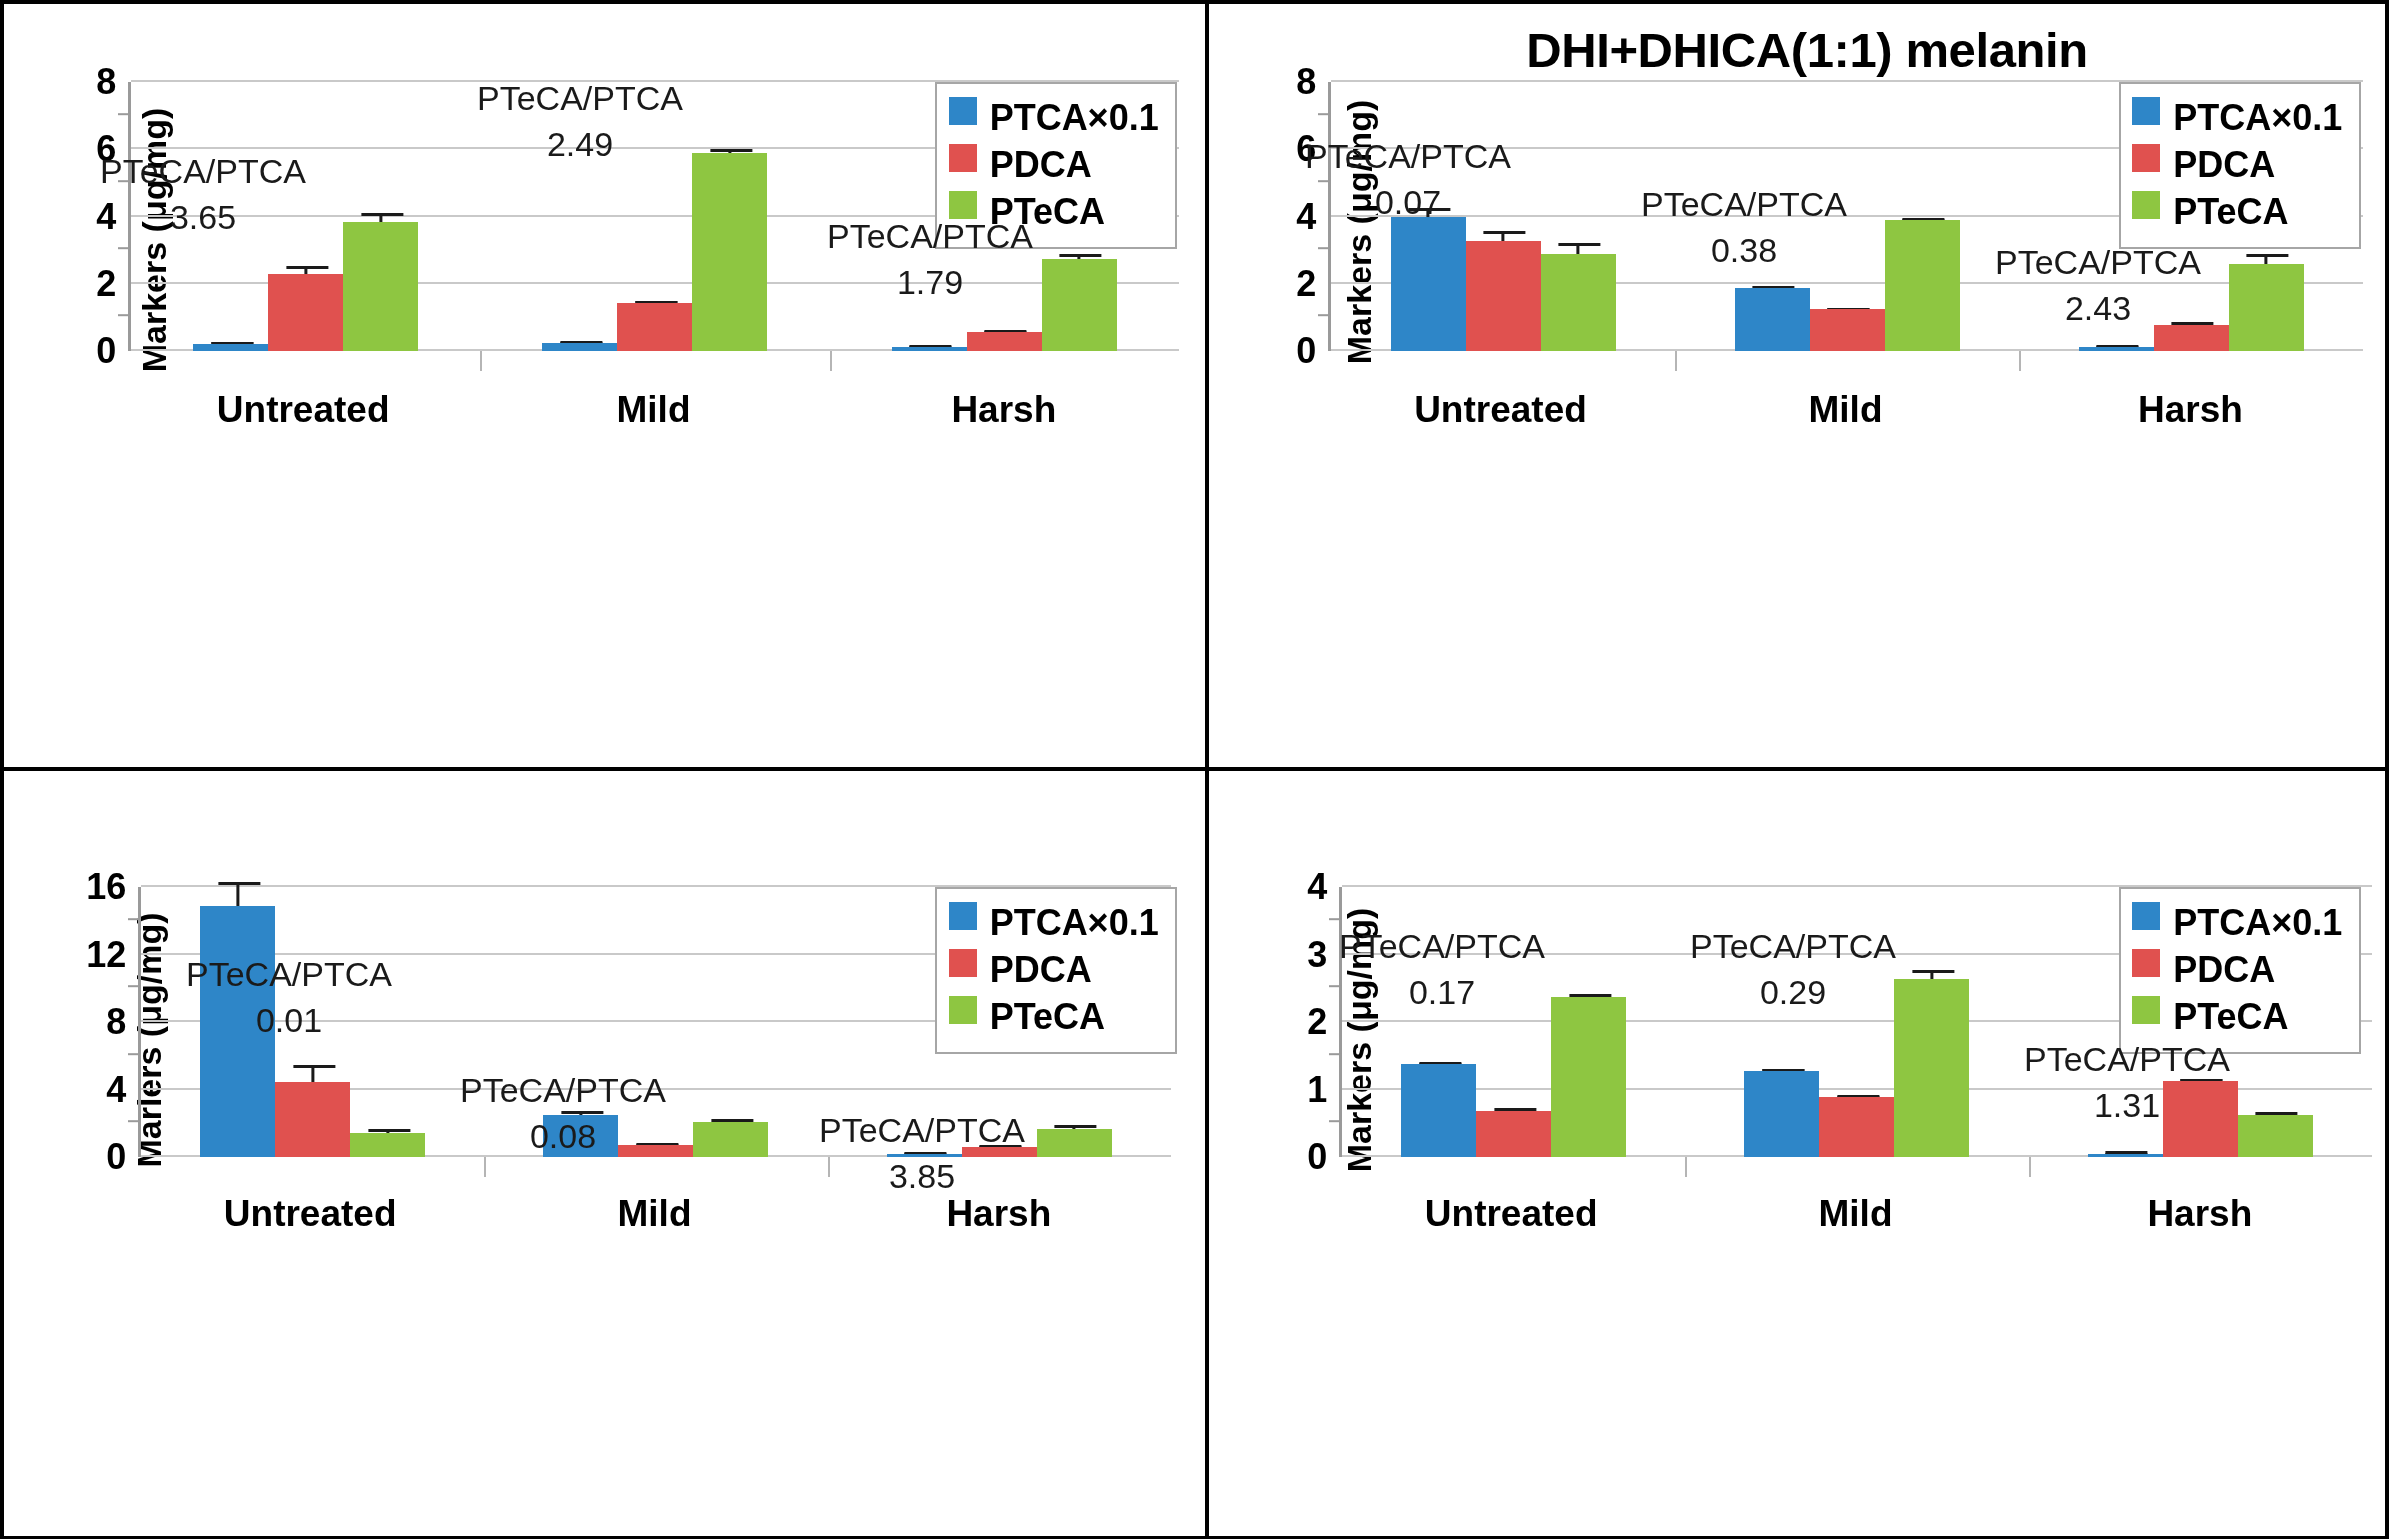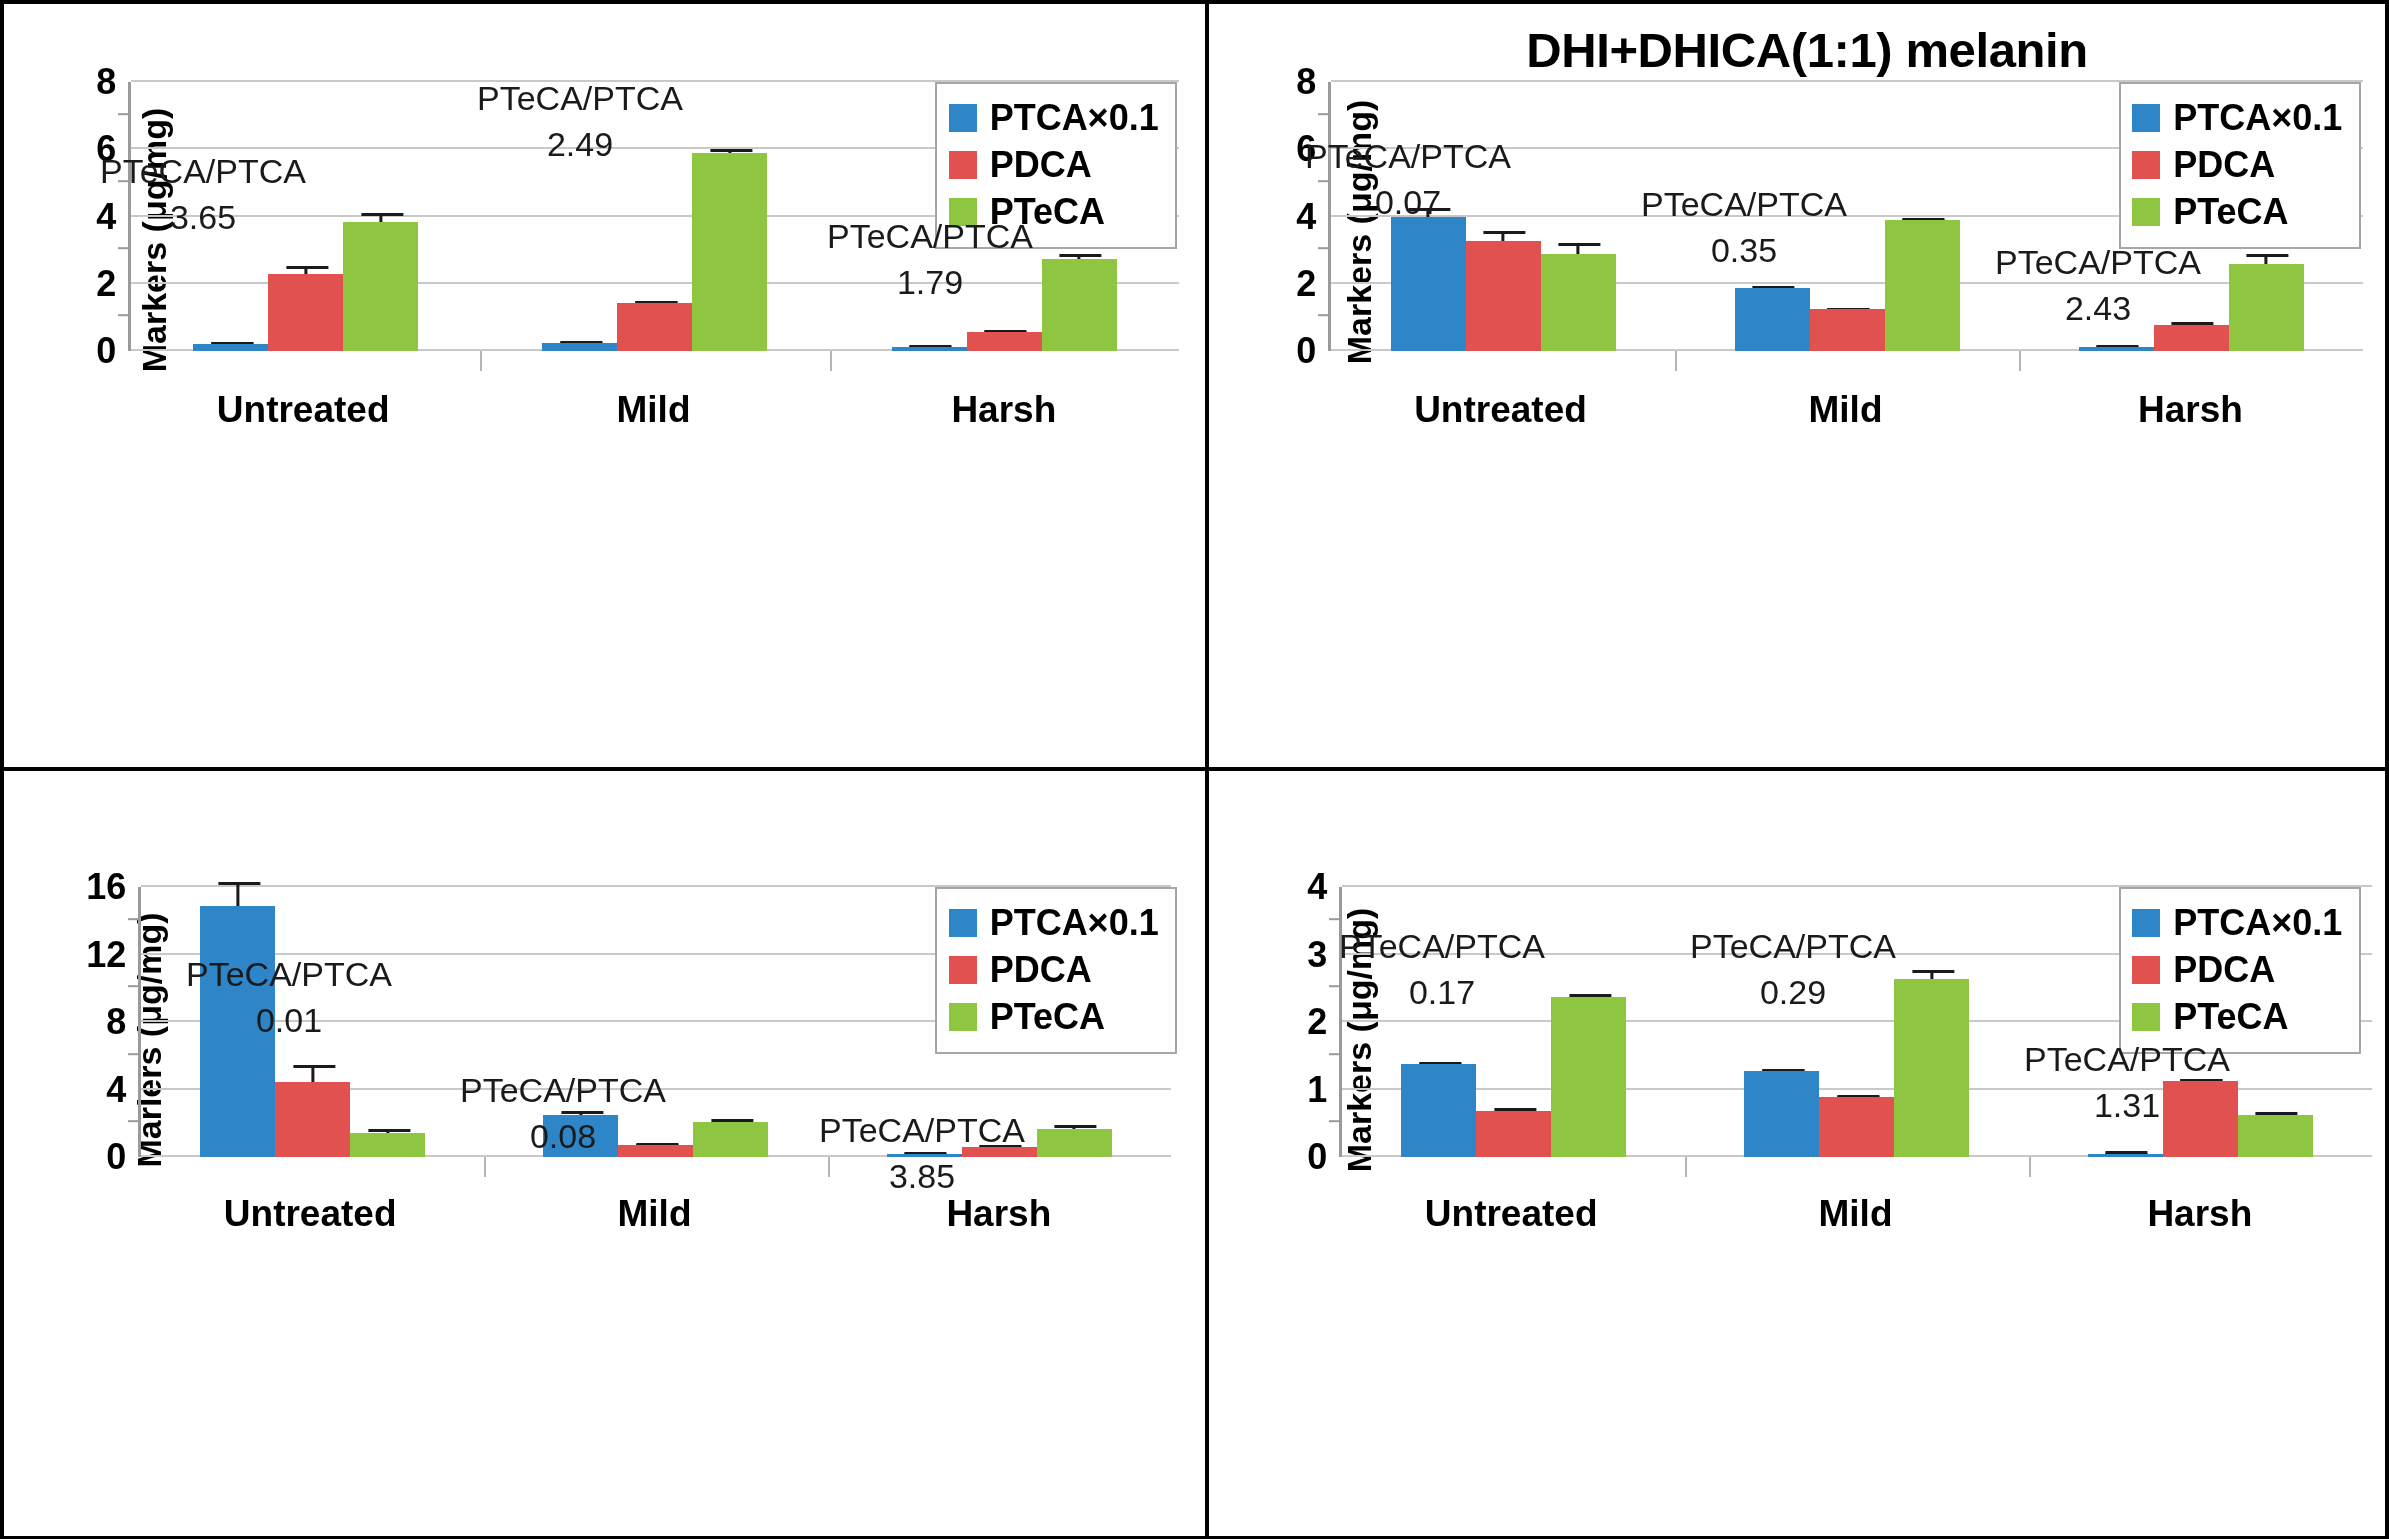--- a/index.html
+++ b/index.html
@@ -187,21 +187,20 @@
     background:#fff;
     border:2.4px solid #a6a6a6;
     padding:8.1px 16.3px 9.8px 11.4px;
   }
   .panel.tl .legend { top:78px;  right:28px; }
   .panel.tr .legend { top:78px;  right:24.4px; }
   .panel.bl .legend { top:116px; right:28px; }
   .panel.br .legend { top:116px; right:24.4px; }
   .legend-row {
     display:flex;
-    align-items:center;
     gap:13px;
     margin:4.9px 0;
   }
   .swatch { width:28px; height:28px; flex:0 0 28px; }
   .swatch.s0 { background:#2E86C8; }
   .swatch.s1 { background:#E0514F; }
   .swatch.s2 { background:#8EC641; }
   .legend-label { font-size:36px; font-weight:bold; white-space:nowrap; }
 </style>
 </head>
@@ -385,21 +384,21 @@
           <span class="swatch s2" style="background: rgb(142, 198, 65);"></span>
           <span class="legend-label">PTeCA</span>
         </div>
       </div>
     <div class="ann" style="left:96px; top:130px;">
       <span class="ratio">PTeCA/PTCA</span>
       <span class="val">0.07</span>
     </div>
     <div class="ann" style="left:432px; top:178px;">
       <span class="ratio">PTeCA/PTCA</span>
-      <span class="val">0.35</span>
+      <span class="val">0.38</span>
     </div>
     <div class="ann" style="left:786px; top:236px;">
       <span class="ratio">PTeCA/PTCA</span>
       <span class="val">2.43</span>
     </div>
   </div>
 
   <div class="panel bl">
     <div class="ytitle">Marlers (μg/mg)</div>
     <div class="plot">

